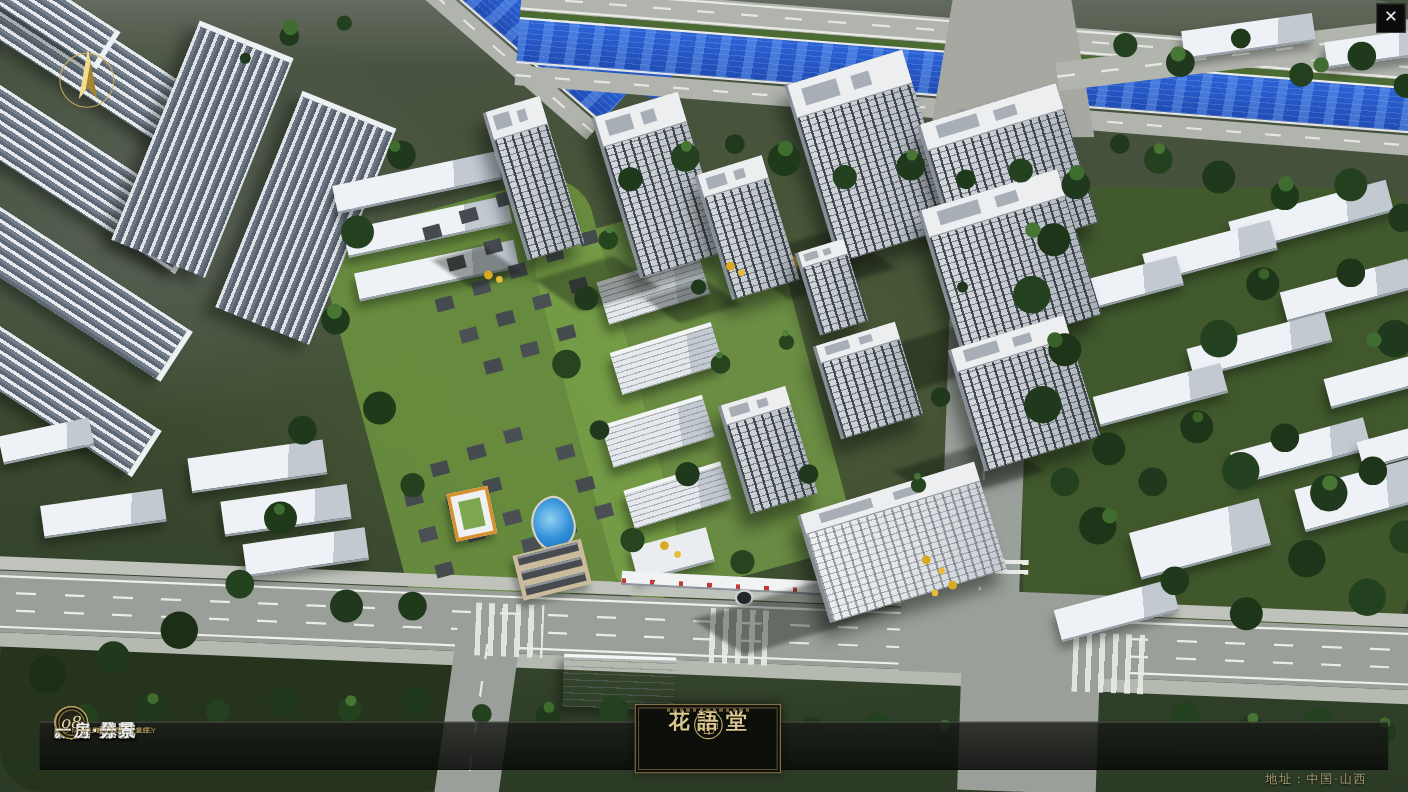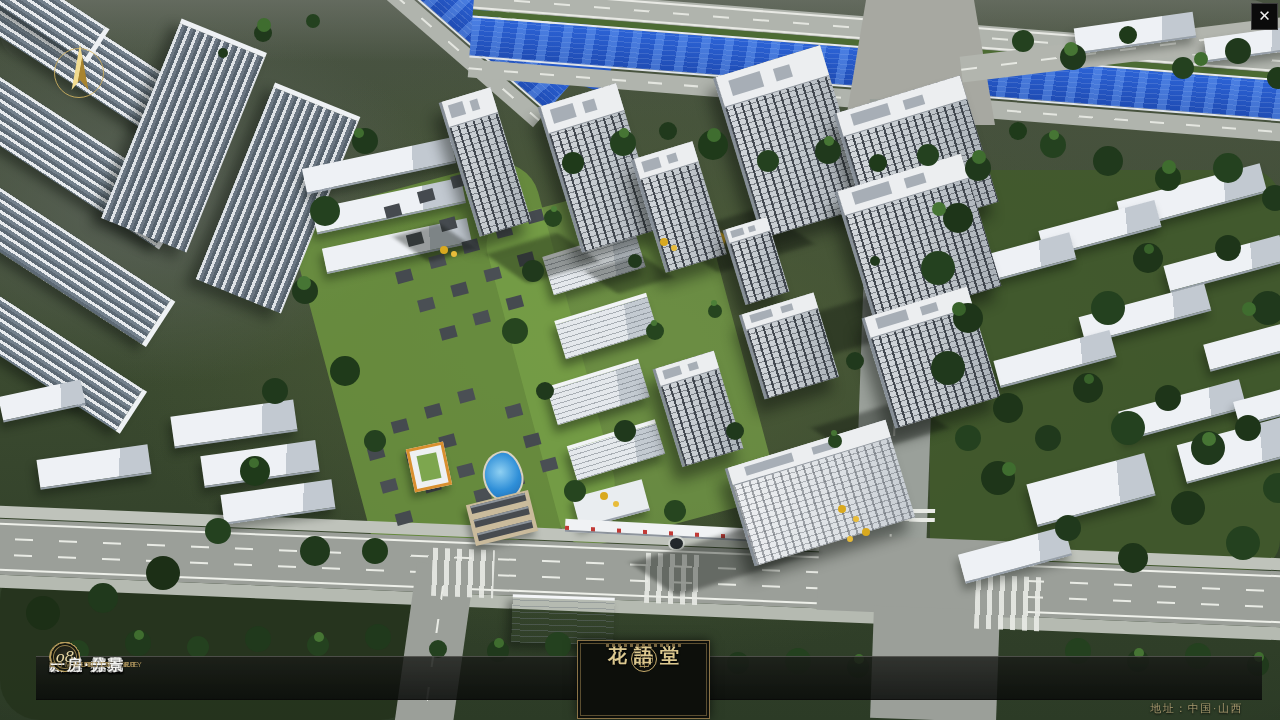--- a/index.html
+++ b/index.html
@@ -198,21 +198,21 @@
   .badge{position:relative;width:30px;height:30px;border-radius:50%;flex:0 0 30px;
     border:1px solid #b99f5e;box-shadow:inset 0 0 0 2px #15170f,inset 0 0 0 3px rgba(185,159,94,.75);
     background:radial-gradient(circle at 50% 40%,#2a2c22 0%,#101208 80%);
     color:#e7d7a4;font-family:"DejaVu Serif","Liberation Serif",serif;font-style:italic;
     font-size:15px;line-height:28px;text-align:center;}
   .nav-txt{position:relative;display:flex;flex-direction:column;line-height:1;}
   .zh{position:relative;color:#f4f4f2;font-size:15px;font-weight:bold;letter-spacing:2px;white-space:nowrap;
     text-shadow:0 1px 2px rgba(0,0,0,.8);}
   .en{position:relative;margin-top:4px;color:#a8905a;font-size:7px;letter-spacing:2.2px;white-space:nowrap;}
 
-  .logo-panel{left:577px;top:640px;width:133px;height:79px;background:#0d0f0b;
+  .logo-panel{left:577px;top:640px;width:133px;height:63px;background:#0d0f0b;
     border:1px solid #8a7347;box-shadow:inset 0 0 0 2px #0d0f0b,inset 0 0 0 3px rgba(156,131,80,.55),0 0 10px rgba(0,0,0,.6);
     display:flex;flex-direction:column;align-items:center;position:absolute;}
   .seal{position:relative;margin-top:5px;width:26px;height:26px;border-radius:50%;border:1.5px solid #c9ad6d;
     background:
       repeating-linear-gradient(0deg,rgba(201,173,109,.85) 0 1px,rgba(0,0,0,0) 1px 4px),
       repeating-linear-gradient(90deg,rgba(201,173,109,.85) 0 1px,rgba(0,0,0,0) 1px 4px),#14160f;
     background-clip:content-box;padding:3px;}
   .logo-name{position:relative;margin-top:2px;color:#dcc88f;font-size:19px;font-weight:bold;letter-spacing:7px;
     padding-left:7px;text-shadow:0 1px 2px #000;}
   .logo-div{position:relative;margin-top:3px;width:76px;height:3px;

